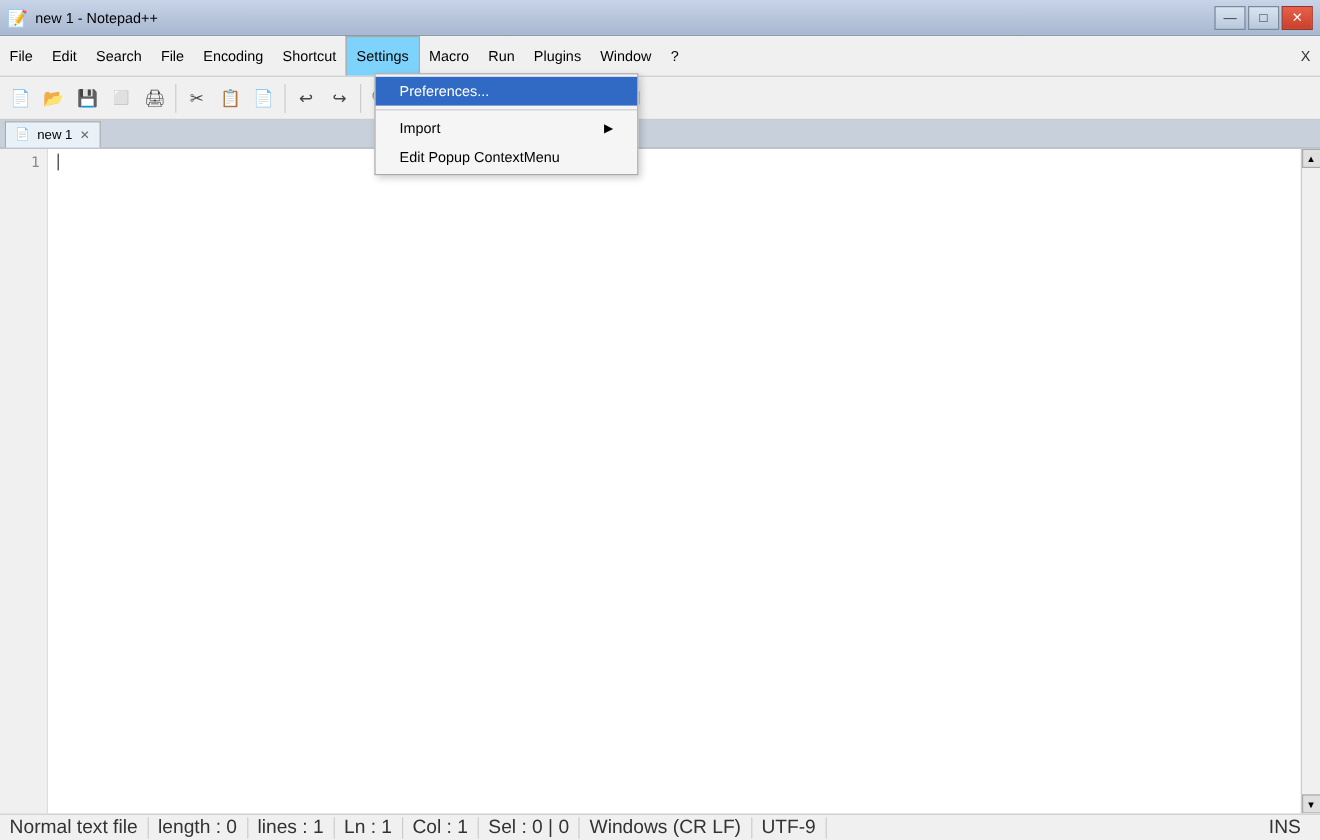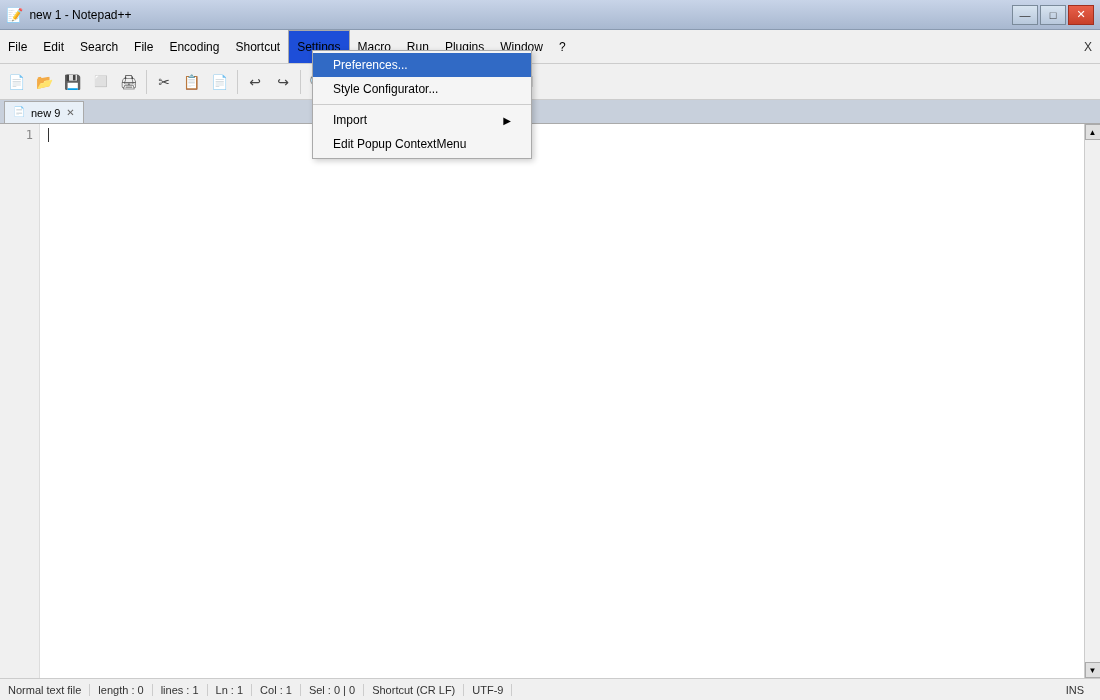--- a/index.html
+++ b/index.html
@@ -63,41 +63,41 @@
     .menu-item {
       padding: 2px 8px;
       cursor: pointer;
       display: flex;
       align-items: center;
       font-size: 12px;
       color: #000;
       white-space: nowrap;
     }
     .menu-item.settings-active {
-      background: #1d4ed8;
+      background: #7dd3fc;
       border: 1px solid #aaa;
       border-bottom: none;
       color: #000;
       z-index: 200;
       position: relative;
     }
     #close-x {
       margin-left: auto;
       padding: 2px 8px;
       cursor: pointer;
       font-size: 12px;
       color: #333;
       display: flex;
       align-items: center;
     }
 
     
     #settings-dropdown {
       position: absolute;
-      top: 20px;
+      top: 31px;
       left: 312px;
       background: #f5f5f5;
       border: 1px solid #aaa;
       box-shadow: 2px 2px 6px rgba(0,0,0,0.2);
       z-index: 300;
       min-width: 220px;
       padding: 2px 0;
     }
     .dropdown-item {
       padding: 5px 20px;
@@ -216,21 +216,21 @@
     }
 
     
     #status-bar {
       height: 22px;
       background: #f0f0f0;
       border-top: 1px solid #ccc;
       display: flex;
       align-items: center;
       padding: 0 8px;
-      font-size: 11px;
+      font-size: 16px;
       color: #333;
       gap: 0;
     }
     .status-item {
       padding: 0 8px;
       border-right: 1px solid #ccc;
       white-space: nowrap;
     }
     .status-item:first-child { padding-left: 0; }
     .status-item:last-child { border-right: none; margin-left: auto; }
@@ -283,23 +283,20 @@
   <div class="menu-item">Run</div>
   <div class="menu-item">Plugins</div>
   <div class="menu-item">Window</div>
   <div class="menu-item">?</div>
   <div id="close-x">X</div>
 
   <div id="settings-dropdown">
     <div class="dropdown-item">
       <span>Preferences...</span>
     </div>
-    <div class="dropdown-item">
-      <span>Style Configurator...</span>
-    </div>
     <div class="dropdown-separator"></div>
     <div class="dropdown-item">
       <span>Import</span>
       <span class="arrow">▶</span>
     </div>
     <div class="dropdown-item">
       <span>Edit Popup ContextMenu</span>
     </div>
   </div>
 </div>
@@ -326,21 +323,21 @@
   <div class="tb-btn" style="font-size:10px; color:#c00;">●</div>
   <div class="tb-btn" style="font-size:10px;">▶</div>
   <div class="tb-btn" style="font-size:10px;">▶</div>
   <div class="tb-btn" style="font-size:10px;">▶▶</div>
   <div class="tb-btn" style="font-size:10px;">⬜</div>
 </div>
 
 <div id="tab-bar">
   <div class="tab">
     <span class="tab-icon">📄</span>
-    <span>new 9</span>
+    <span>new 1</span>
     <span class="tab-close">✕</span>
   </div>
 </div>
 
 <div id="editor-container">
   <div id="line-numbers">
     <div>1</div>
   </div>
   <div id="editor-content">
     <span id="editor-cursor"></span>
@@ -352,16 +349,16 @@
   </div>
 </div>
 
 <div id="status-bar">
   <div class="status-item">Normal text file</div>
   <div class="status-item">length : 0</div>
   <div class="status-item">lines : 1</div>
   <div class="status-item">Ln : 1</div>
   <div class="status-item">Col : 1</div>
   <div class="status-item">Sel : 0 | 0</div>
-  <div class="status-item">Shortcut (CR LF)</div>
+  <div class="status-item">Windows (CR LF)</div>
   <div class="status-item">UTF-9</div>
   <div class="status-item">INS</div>
 </div>
 
 </body></html>

